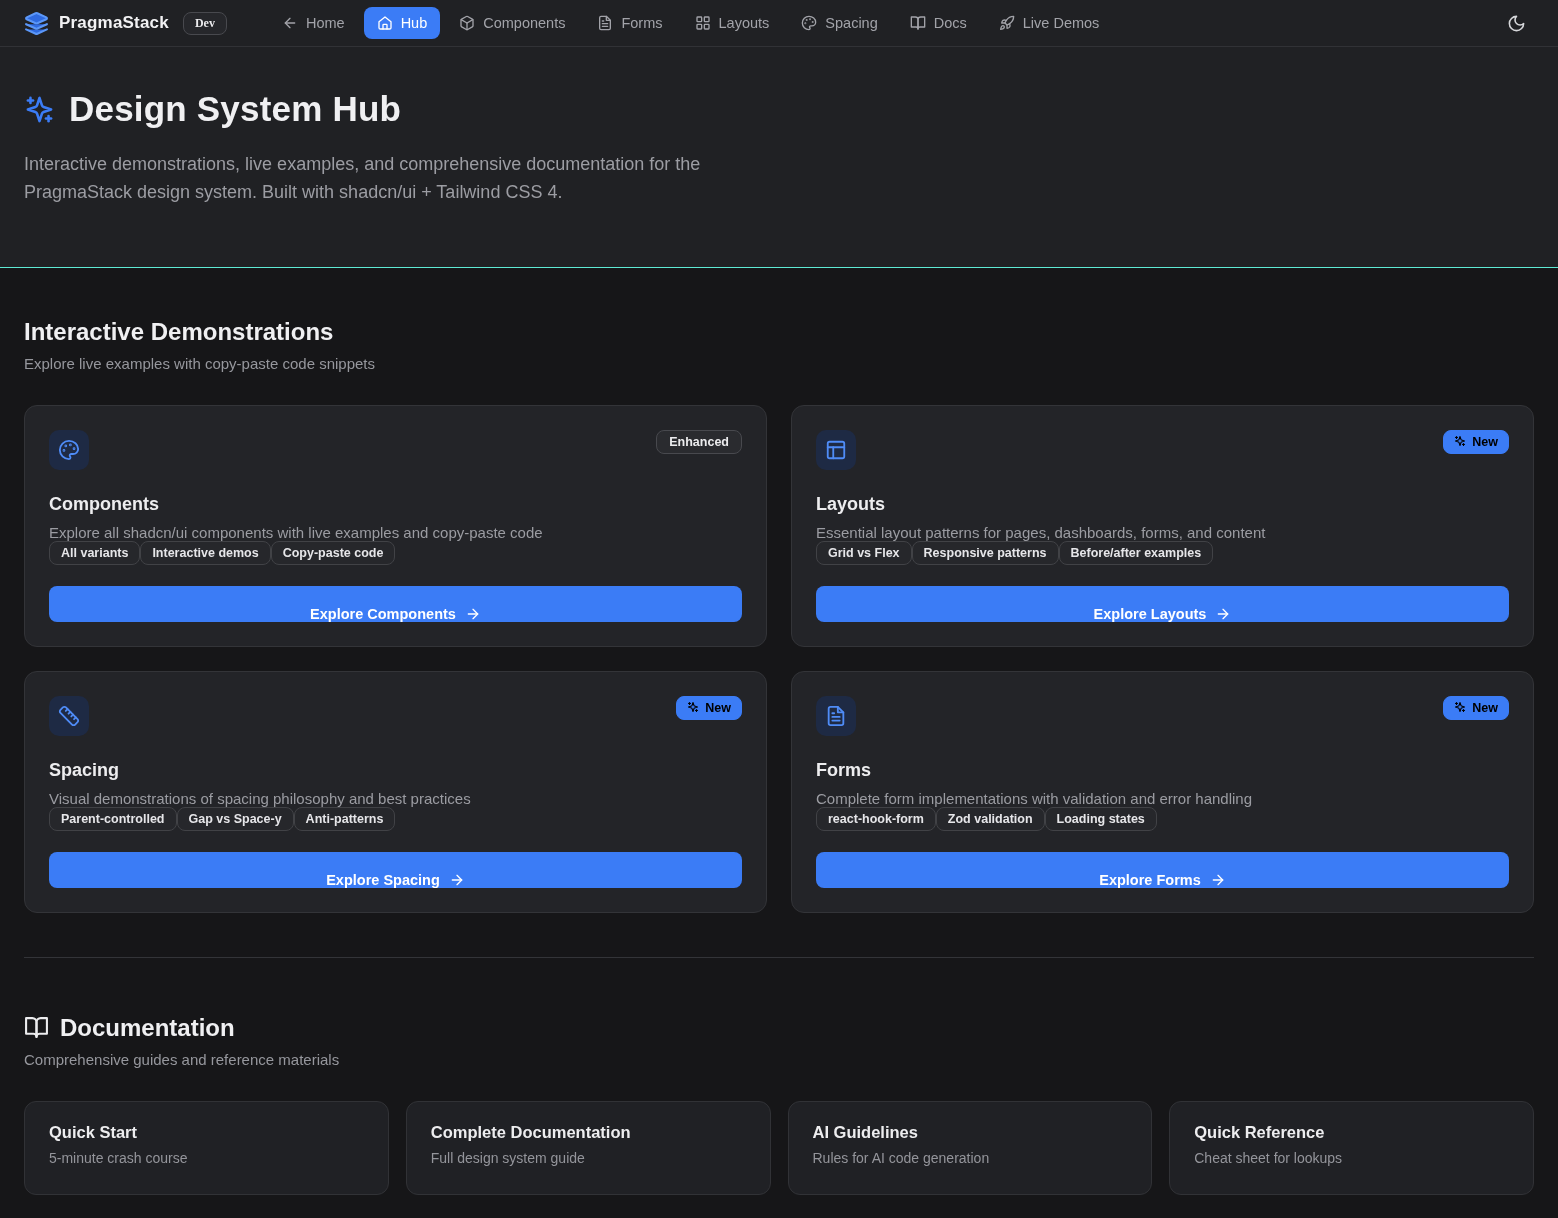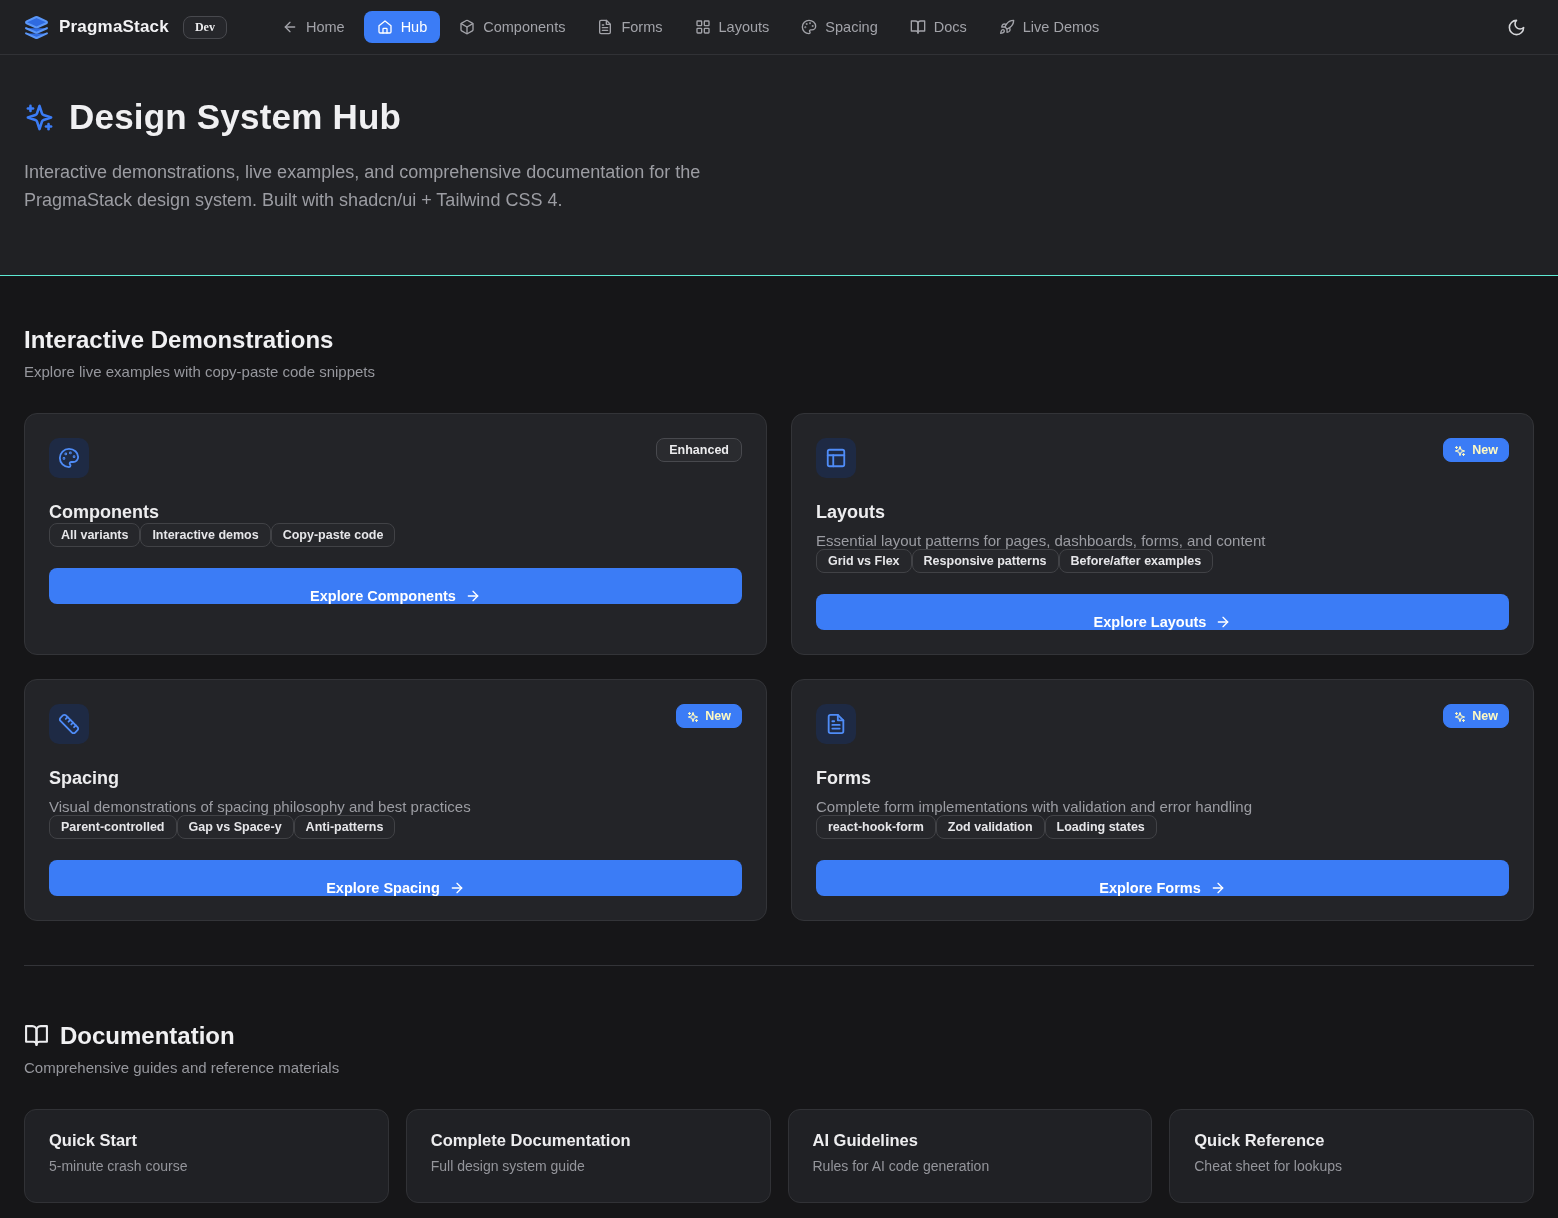--- a/index.html
+++ b/index.html
@@ -8,21 +8,21 @@
     width: 1558px; height: 1218px; overflow: hidden;
     font-family: "Liberation Sans", "DejaVu Sans", sans-serif;
     color: #ececee;
     -webkit-font-smoothing: antialiased;
   }
   .icon { display: inline-flex; flex: none; }
   .icon svg { display: block; }
 
   
   .navbar {
-    height: 55px; background: #202124; border-bottom: 1px solid #313236;
+    height: 47px; background: #202124; border-bottom: 1px solid #313236;
     display: flex; align-items: center; padding: 0 24px; gap: 10px;
   }
   .brand-group { display: flex; align-items: center; gap: 10px; }
   .brand-name { font-size: 17px; font-weight: 700; color: #f2f2f4; letter-spacing: .2px; }
   .dev-badge {
     font-size: 12px; font-weight: 700; color: #ececee;
     border: 1px solid #48494e; background: #26272b;
     padding: 3px 11px; border-radius: 8px; margin-left: 4px; font-family: Liberation Serif, serif;
   }
   .nav-items { display: flex; align-items: center; gap: 6px; margin-left: 32px; flex: 1; }
@@ -65,24 +65,24 @@
   .icon-tile {
     width: 40px; height: 40px; border-radius: 10px; background: #1e2a44;
     display: flex; align-items: center; justify-content: center; color: #4f8cf7;
   }
   .badge-outline {
     font-size: 12.5px; font-weight: 700; color: #ececee;
     border: 1px solid #48494e; background: #2a2b2f;
     padding: 4px 12px; border-radius: 8px;
   }
   .badge-primary {
-    font-size: 12.5px; font-weight: 700; color: #fef9c3;
+    font-size: 12.5px; font-weight: 700; color: #000000;
     background: #3b7cf6; border: 1px solid #3b7cf6;
     padding: 4px 10px; border-radius: 8px;
-    display: inline-flex; align-items: flex-end; gap: 6px;
+    display: inline-flex; align-items: flex-start; gap: 6px;
   }
   .demo-card-title { margin-top: 24px; font-size: 18px; font-weight: 700; color: #ededef; }
   .demo-card-desc { margin-top: 9px; font-size: 15px; color: #9b9ca2; }
   .tag-row { display: flex; gap: 0; flex-wrap: wrap; }
   .tag {
     font-size: 12.5px; font-weight: 700; color: #e6e6e9;
     border: 1px solid #414246; background: #26272b;
     padding: 4px 11px; border-radius: 8px;
   }
   .explore-btn {
@@ -295,20 +295,21 @@
     <article class="demo-card">
       <div class="demo-card-top">
         <span class="icon-tile">
             <svg viewBox="0 0 24 24" width="22" height="22" fill="none" stroke="currentColor" stroke-width="2" stroke-linecap="round" stroke-linejoin="round">
               <use href="#i-palette"></use>
             </svg>
           </span>
         <span class="badge-outline">Enhanced</span>
       </div>
       <h3 class="demo-card-title">Components</h3>
+      <p class="demo-card-desc">Explore all shadcn/ui components with live examples and copy-paste code</p>
       <div class="tag-row">
         <span class="tag">All variants</span>
         <span class="tag">Interactive demos</span>
         <span class="tag">Copy-paste code</span>
       </div>
       <button class="explore-btn">
         <span>Explore Components</span>
         <span class="icon">
             <svg viewBox="0 0 24 24" width="16" height="16" fill="none" stroke="currentColor" stroke-width="2" stroke-linecap="round" stroke-linejoin="round">
               <use href="#i-arrow-right"></use>

